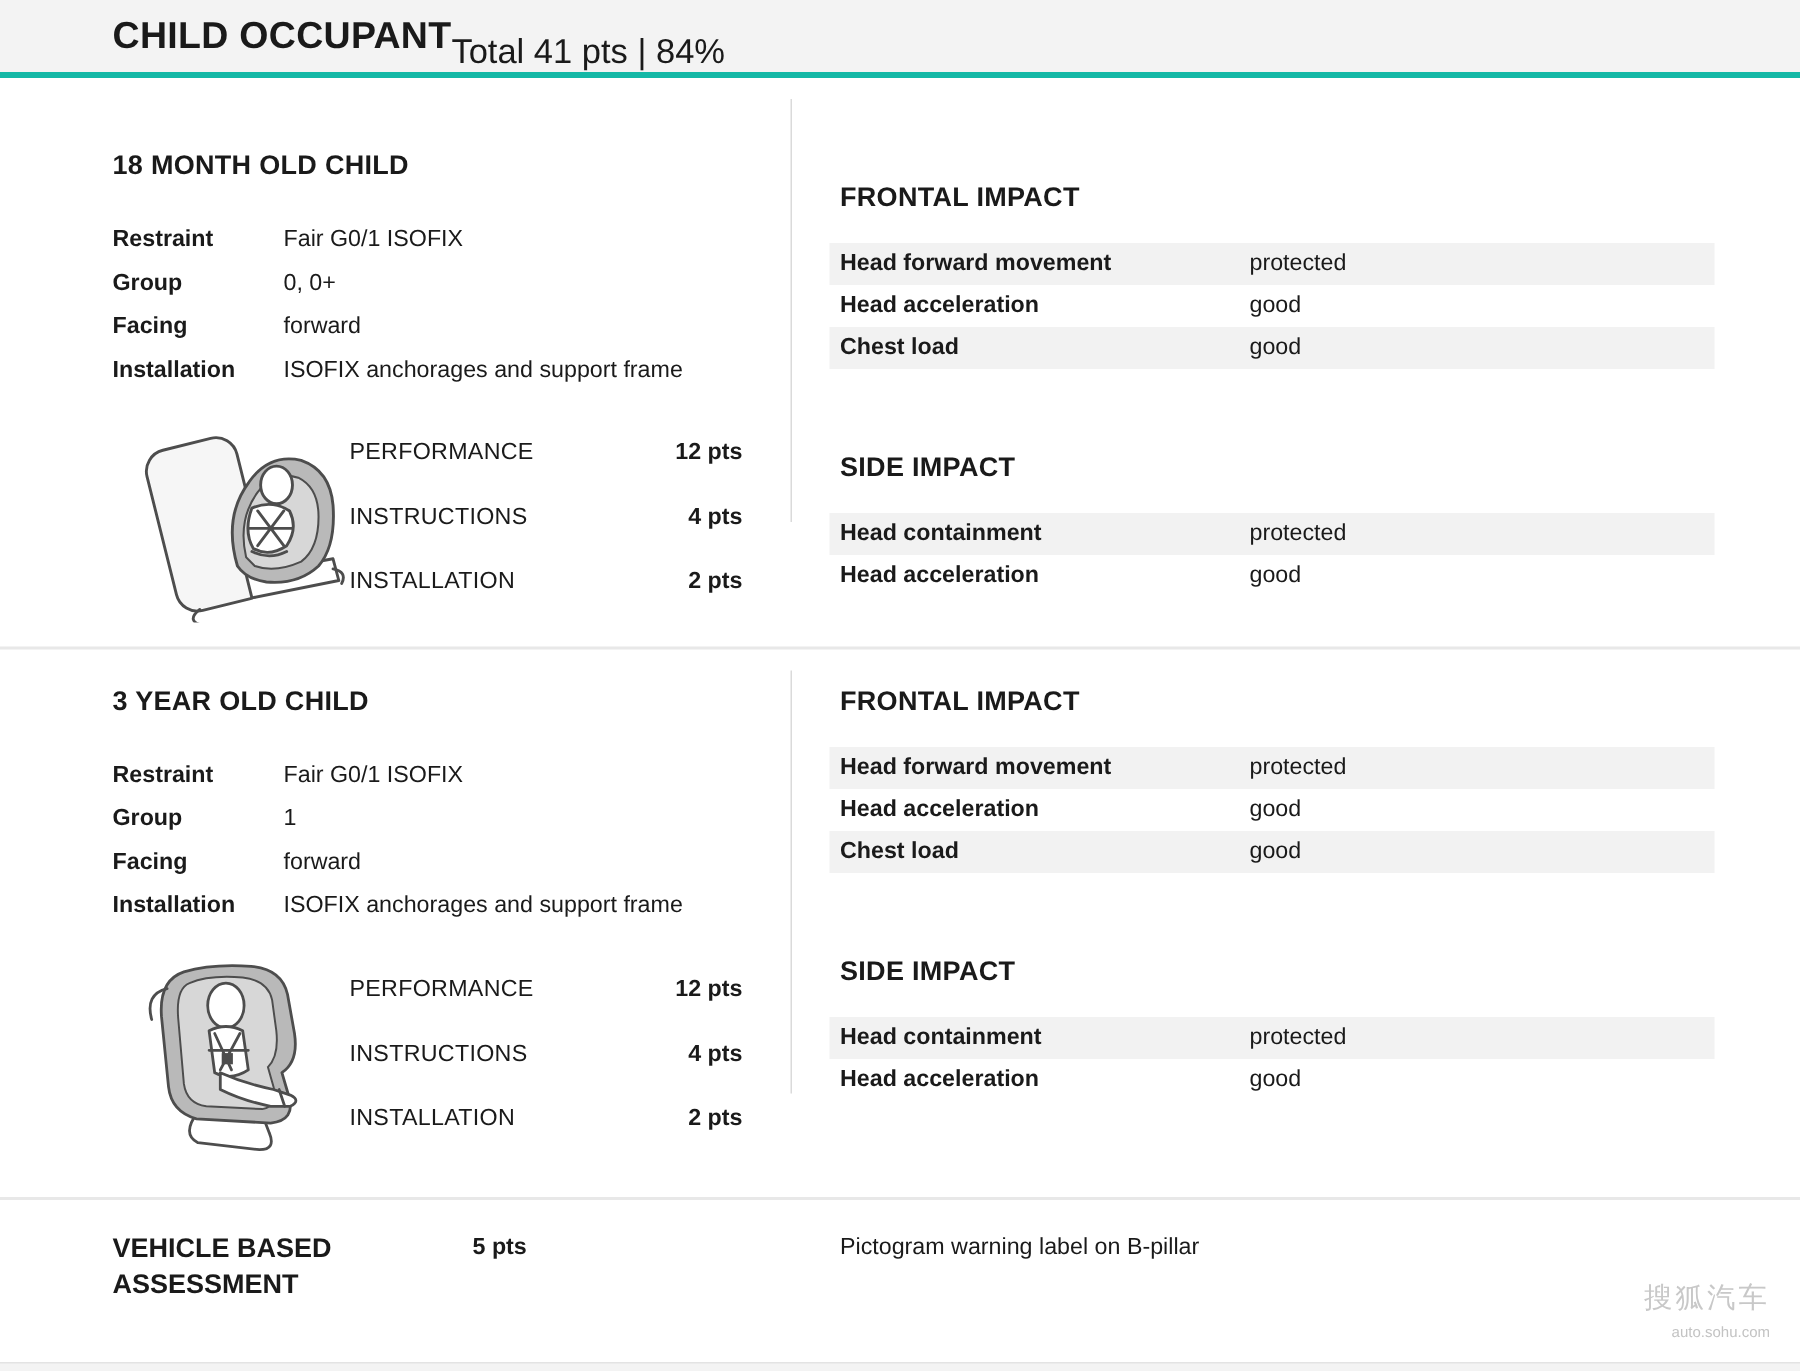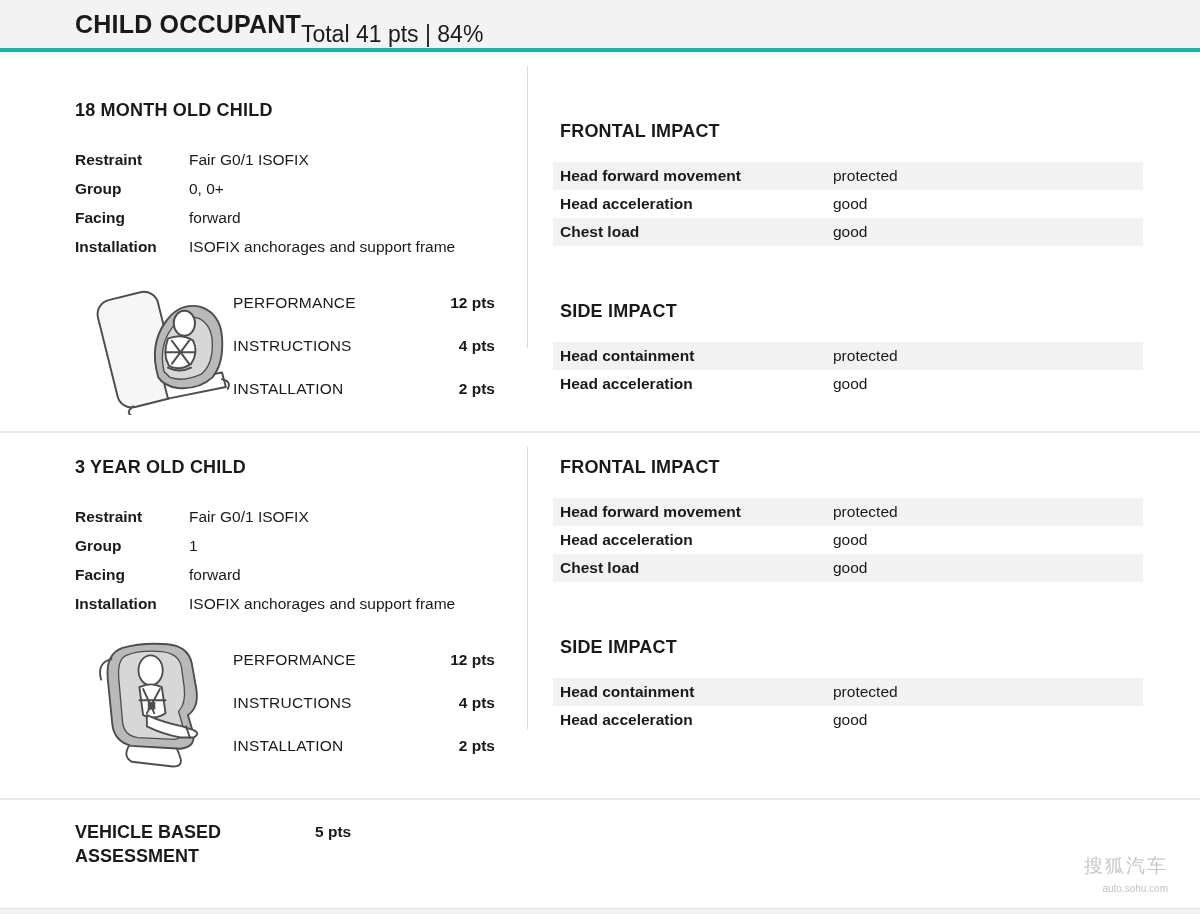--- a/index.html
+++ b/index.html
@@ -104,21 +104,21 @@
     font-weight: bold;
     padding-top: 3px;
   }
   .footer-right { display: flex; margin-left: 65px; padding-top: 3px; }
   .airbag-label { width: 273px; font-size: 15.5px; font-weight: bold; }
   .airbag-value { font-size: 15.5px; }
 
   
   .watermark {
     position: absolute;
-    right: 32px;
+    right: 20px;
     top: 852px;
     text-align: right;
     line-height: 1.5;
   }
   .watermark .brand { font-size: 19px; color: #c8c8c8; letter-spacing: 2px; }
   .watermark .site { font-size: 10px; color: #c3c3c3; }
 
   .bottom-bar {
     position: absolute;
     left: 0; right: 0; bottom: 0;
@@ -333,20 +333,21 @@
       </div>
     </div>
   </section>
 
   <div class="section-divider"></div>
 
   <footer class="footer-row">
     <div class="assessment-label">VEHICLE BASED ASSESSMENT</div>
     <div class="assessment-pts">5 pts</div>
     <div class="footer-right">
+      <div class="airbag-value">Pictogram warning label on B-pillar</div>
     </div>
   </footer>
 
   <div class="watermark">
     <div class="brand">搜狐汽车</div>
     <div class="site">auto.sohu.com</div>
   </div>
 
   <div class="bottom-bar"></div>
 </div>

